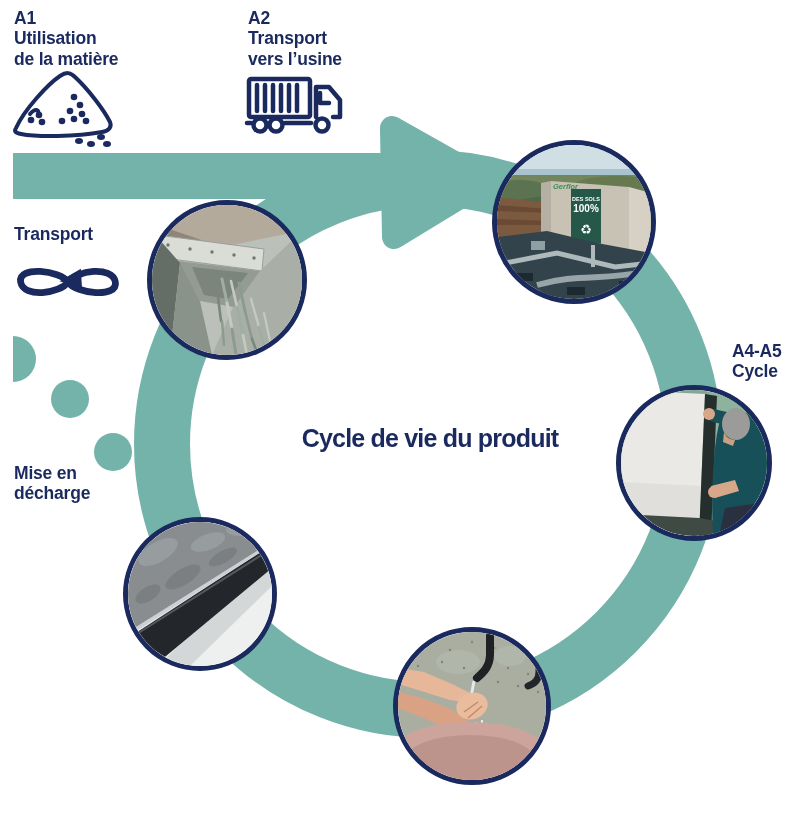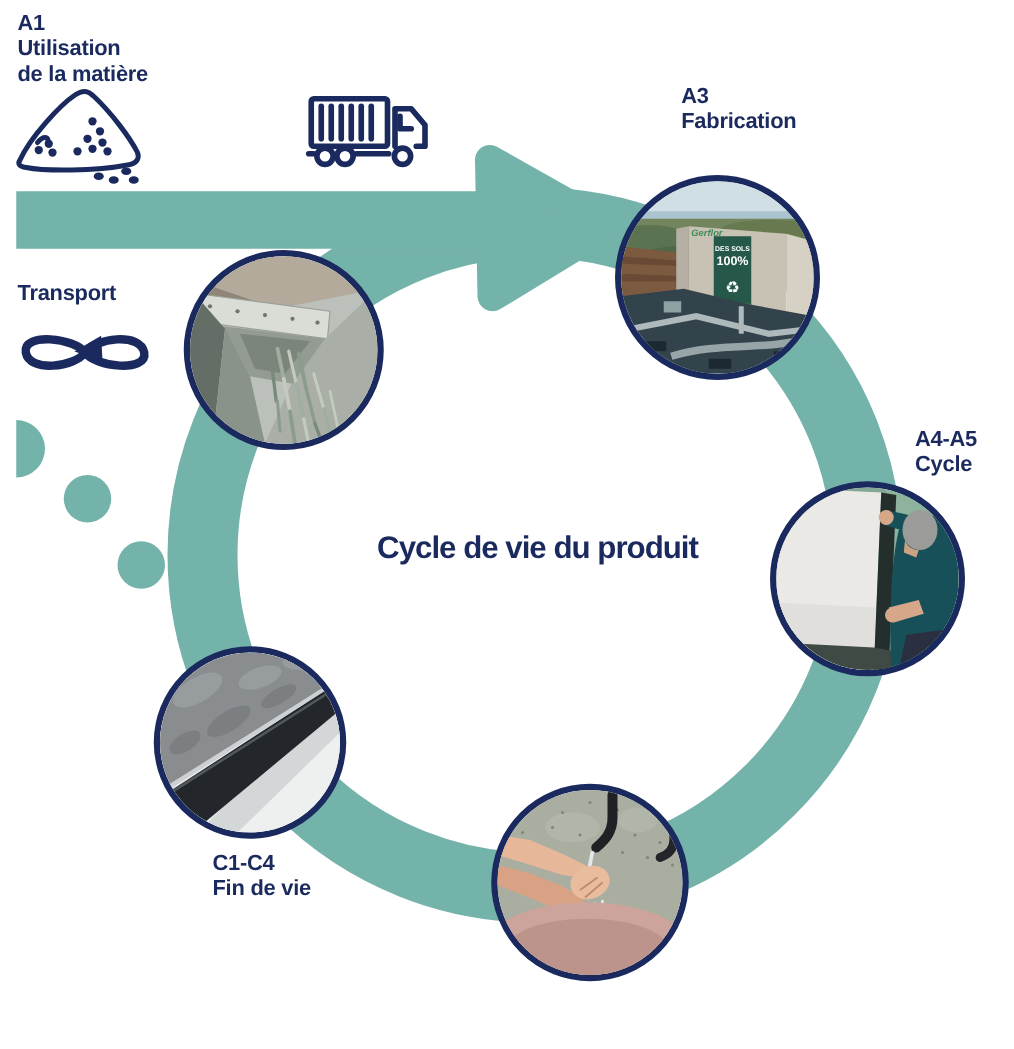--- a/index.html
+++ b/index.html
@@ -63,20 +63,25 @@
         <circle cx="66" cy="51" r="3.3"></circle>
         <circle cx="78" cy="53" r="3.3"></circle>
       <circle cx="54" cy="53" r="3.3"></circle>
       <ellipse cx="71" cy="73" rx="4" ry="3"></ellipse>
         <ellipse cx="83" cy="76" rx="4" ry="3"></ellipse>
       <ellipse cx="93" cy="69" rx="4" ry="3"></ellipse>
         <ellipse cx="99" cy="76" rx="4" ry="3"></ellipse>
     </g>
   </svg>
 
+  <div class="label" style="left:248px;top:8px">
+    <span class="ln">A2</span>
+    <span class="ln">Transport</span>
+    <span class="ln">vers l’usine</span>
+  </div>
   <svg class="abs" style="left:243px;top:72px;z-index:2" width="112" height="72" viewBox="0 0 112 72">
     <g fill="none" stroke="#1b2a5e" stroke-width="4.5" stroke-linecap="round" stroke-linejoin="round">
       <rect x="6" y="7" width="61" height="38" rx="2"></rect>
       <line x1="14" y1="13" x2="14" y2="39"></line>
       <line x1="22" y1="13" x2="22" y2="39"></line>
       <line x1="30" y1="13" x2="30" y2="39"></line>
       <line x1="38" y1="13" x2="38" y2="39"></line>
       <line x1="46" y1="13" x2="46" y2="39"></line>
       <line x1="54" y1="13" x2="54" y2="39"></line>
       <path d="M73,45 L73,15 L86,15 L97,28 L97,45 L90,45"></path>
@@ -84,44 +89,40 @@
       <line x1="4" y1="51" x2="8" y2="51"></line>
       <line x1="42" y1="51" x2="68" y2="51"></line>
     </g>
     <g fill="none" stroke="#1b2a5e" stroke-width="4.5">
       <circle cx="17" cy="53" r="6.5"></circle>
       <circle cx="33" cy="53" r="6.5"></circle>
       <circle cx="79" cy="53" r="6.5"></circle>
     </g>
   </svg>
 
-  <div class="label" style="left:545px;top:66px">
-    <span class="ln">A3</span>
-    <span class="ln">Fabrication</span>
-  </div>
 
   <div class="label" style="left:732px;top:341px">
     <span class="ln">A4-A5</span>
     <span class="ln">Cycle</span>
   </div>
 
 
-  <div class="label" style="left:170px;top:680px">
-    <span class="ln">C1-C4</span>
-    <span class="ln">Fin de vie</span>
-  </div>
 
   <div class="label" style="left:14px;top:224px">
     <span class="ln">Transport</span>
   </div>
   <svg class="abs" style="left:10px;top:250px;z-index:2" width="116" height="64" viewBox="0 0 120 66">
     <path d="M60,33 C52,45 14,50 11,33 C8,16 52,21 60,33 C68,45 112,50 109,33 C106,16 68,21 60,33 Z" fill="none" stroke="#1b2a5e" stroke-width="7" stroke-linecap="round"></path>
     <polygon points="72,18 76,38 52,34" fill="#1b2a5e" transform="rotate(8 64 28)"></polygon>
   </svg>
 
+  <div class="label" style="left:14px;top:463px">
+    <span class="ln">Mise en</span>
+    <span class="ln">décharge</span>
+  </div>
 
   <div class="title">Cycle de vie du produit</div>
 
   <div class="photo" style="left:147px;top:200px;width:160px;height:160px">
     <svg viewBox="0 0 150 150">
       <rect width="150" height="150" fill="#bcc0ba"></rect>
       <polygon points="0,0 150,0 150,26 70,42 0,18" fill="#b4aa9b"></polygon>
       <polygon points="0,18 70,42 70,50 0,26" fill="#8f8678"></polygon>
       <polygon points="6,30 112,44 110,66 4,52" fill="#dadcd6" stroke="#99a09a" stroke-width="1"></polygon>
       <g fill="#6f766f">

